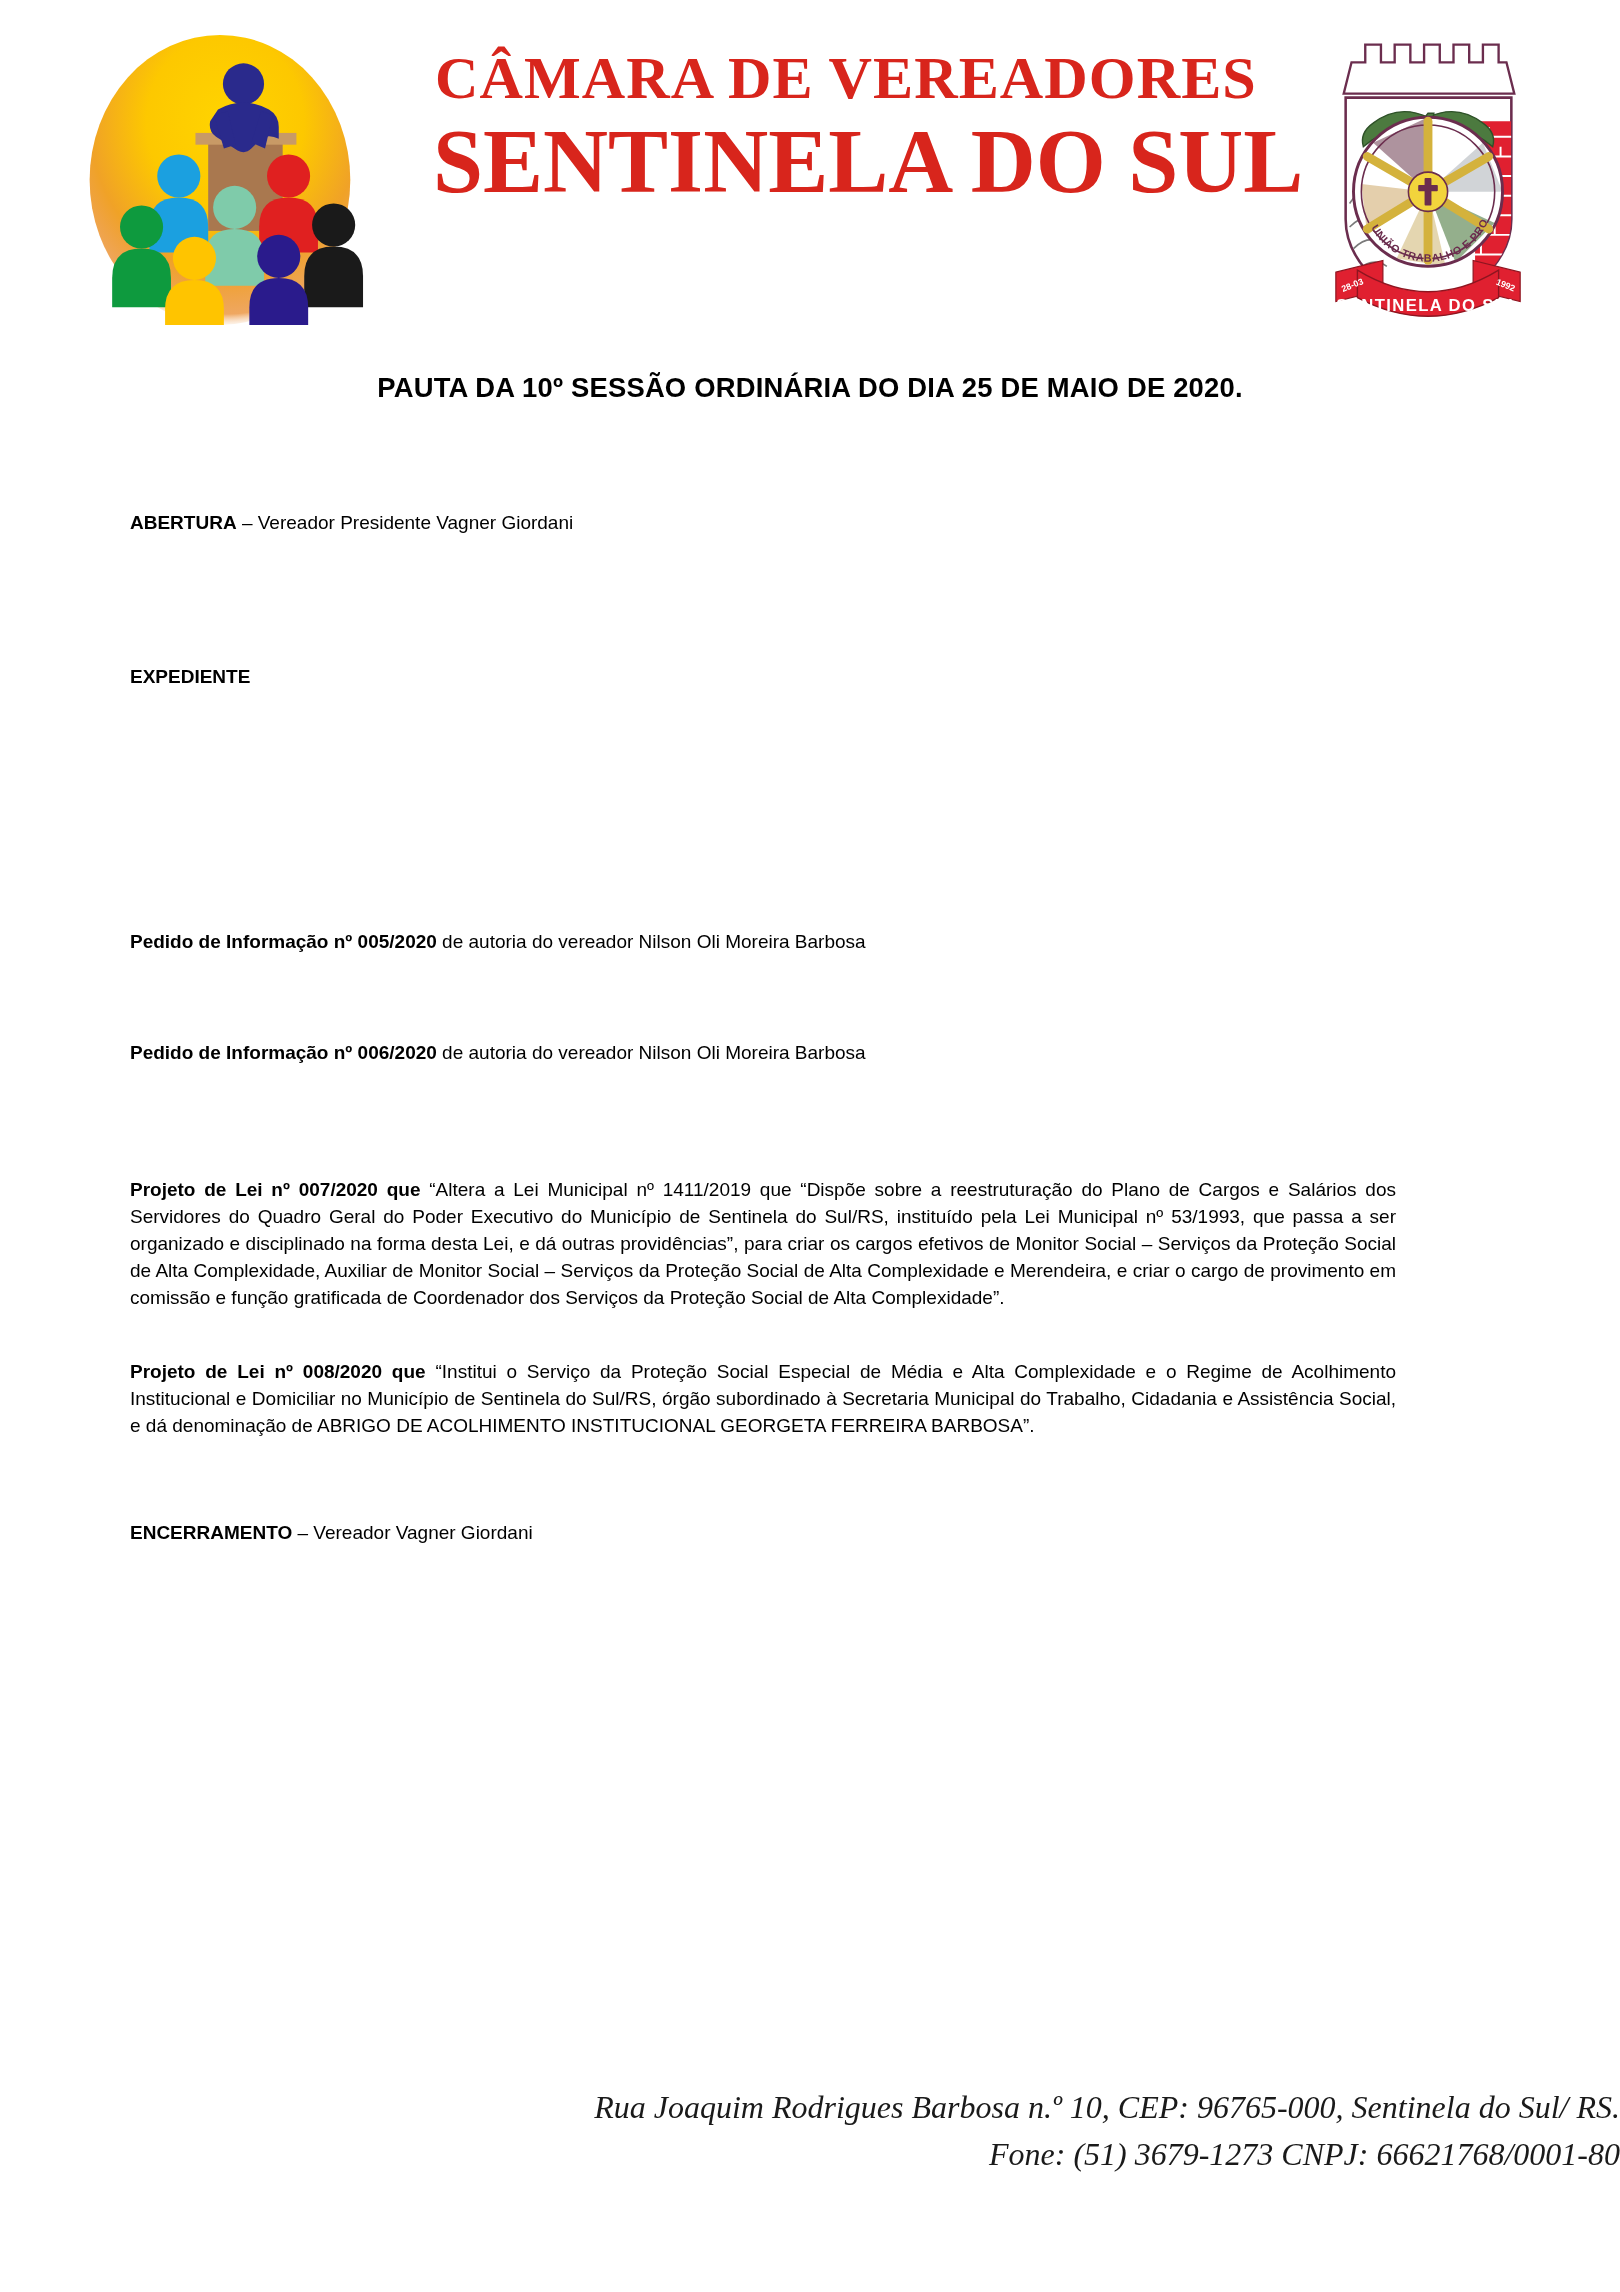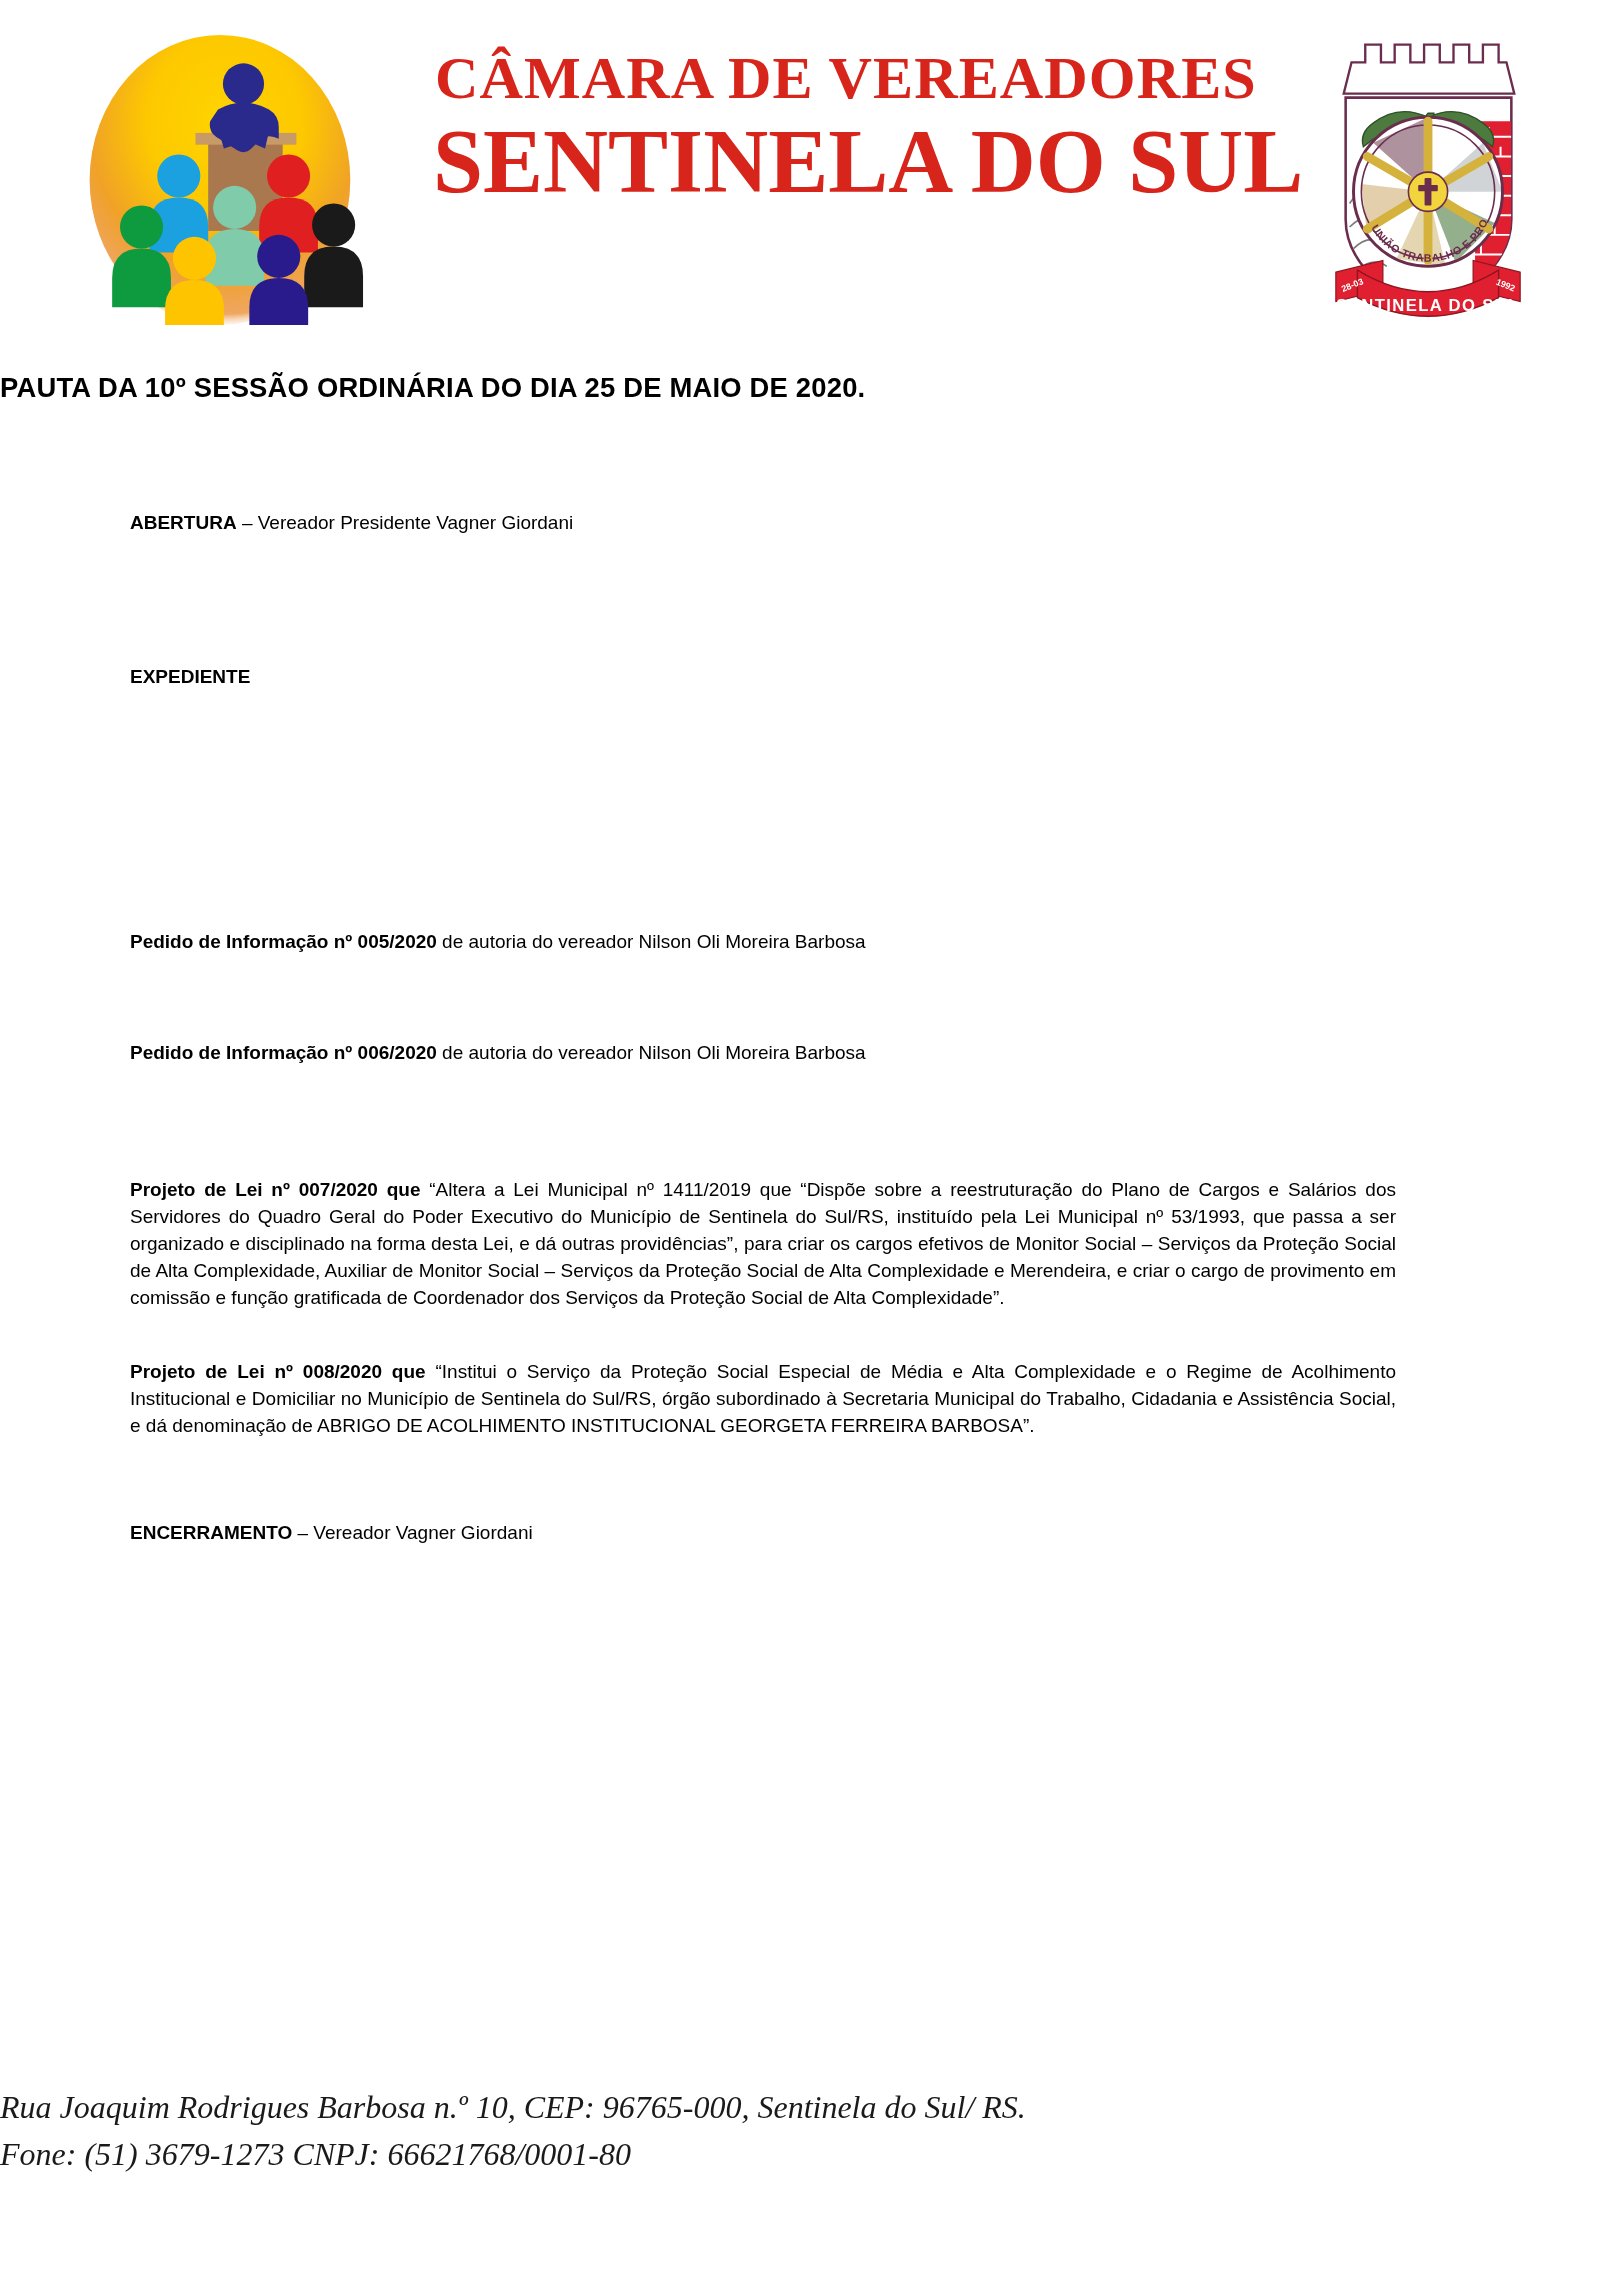--- a/index.html
+++ b/index.html
@@ -95,21 +95,21 @@
     width: 201px;
     height: 304px;
   }
 
   
   .doc-title {
     position: absolute;
     left: 0;
     top: 372px;
     width: 1620px;
-    text-align: left;
+    text-align: center;
     font-size: 27.4px;
     font-weight: bold;
     letter-spacing: 0.2px;
     white-space: nowrap;
   }
 
   
   .body-area {
     position: absolute;
     left: 130px;
@@ -137,21 +137,21 @@
     text-align: justify;
     text-align-last: left;
   }
 
   
   .footer {
     position: absolute;
     left: 0;
     bottom: 116px;
     width: 1620px;
-    text-align: left;
+    text-align: right;
     font-family: "Liberation Serif", serif;
     font-style: italic;
     font-size: 32px;
     line-height: 1.45;
     color: #1a1a1a;
   }
   .footer-line { white-space: nowrap; }
 </style>
 </head>
 <body>

